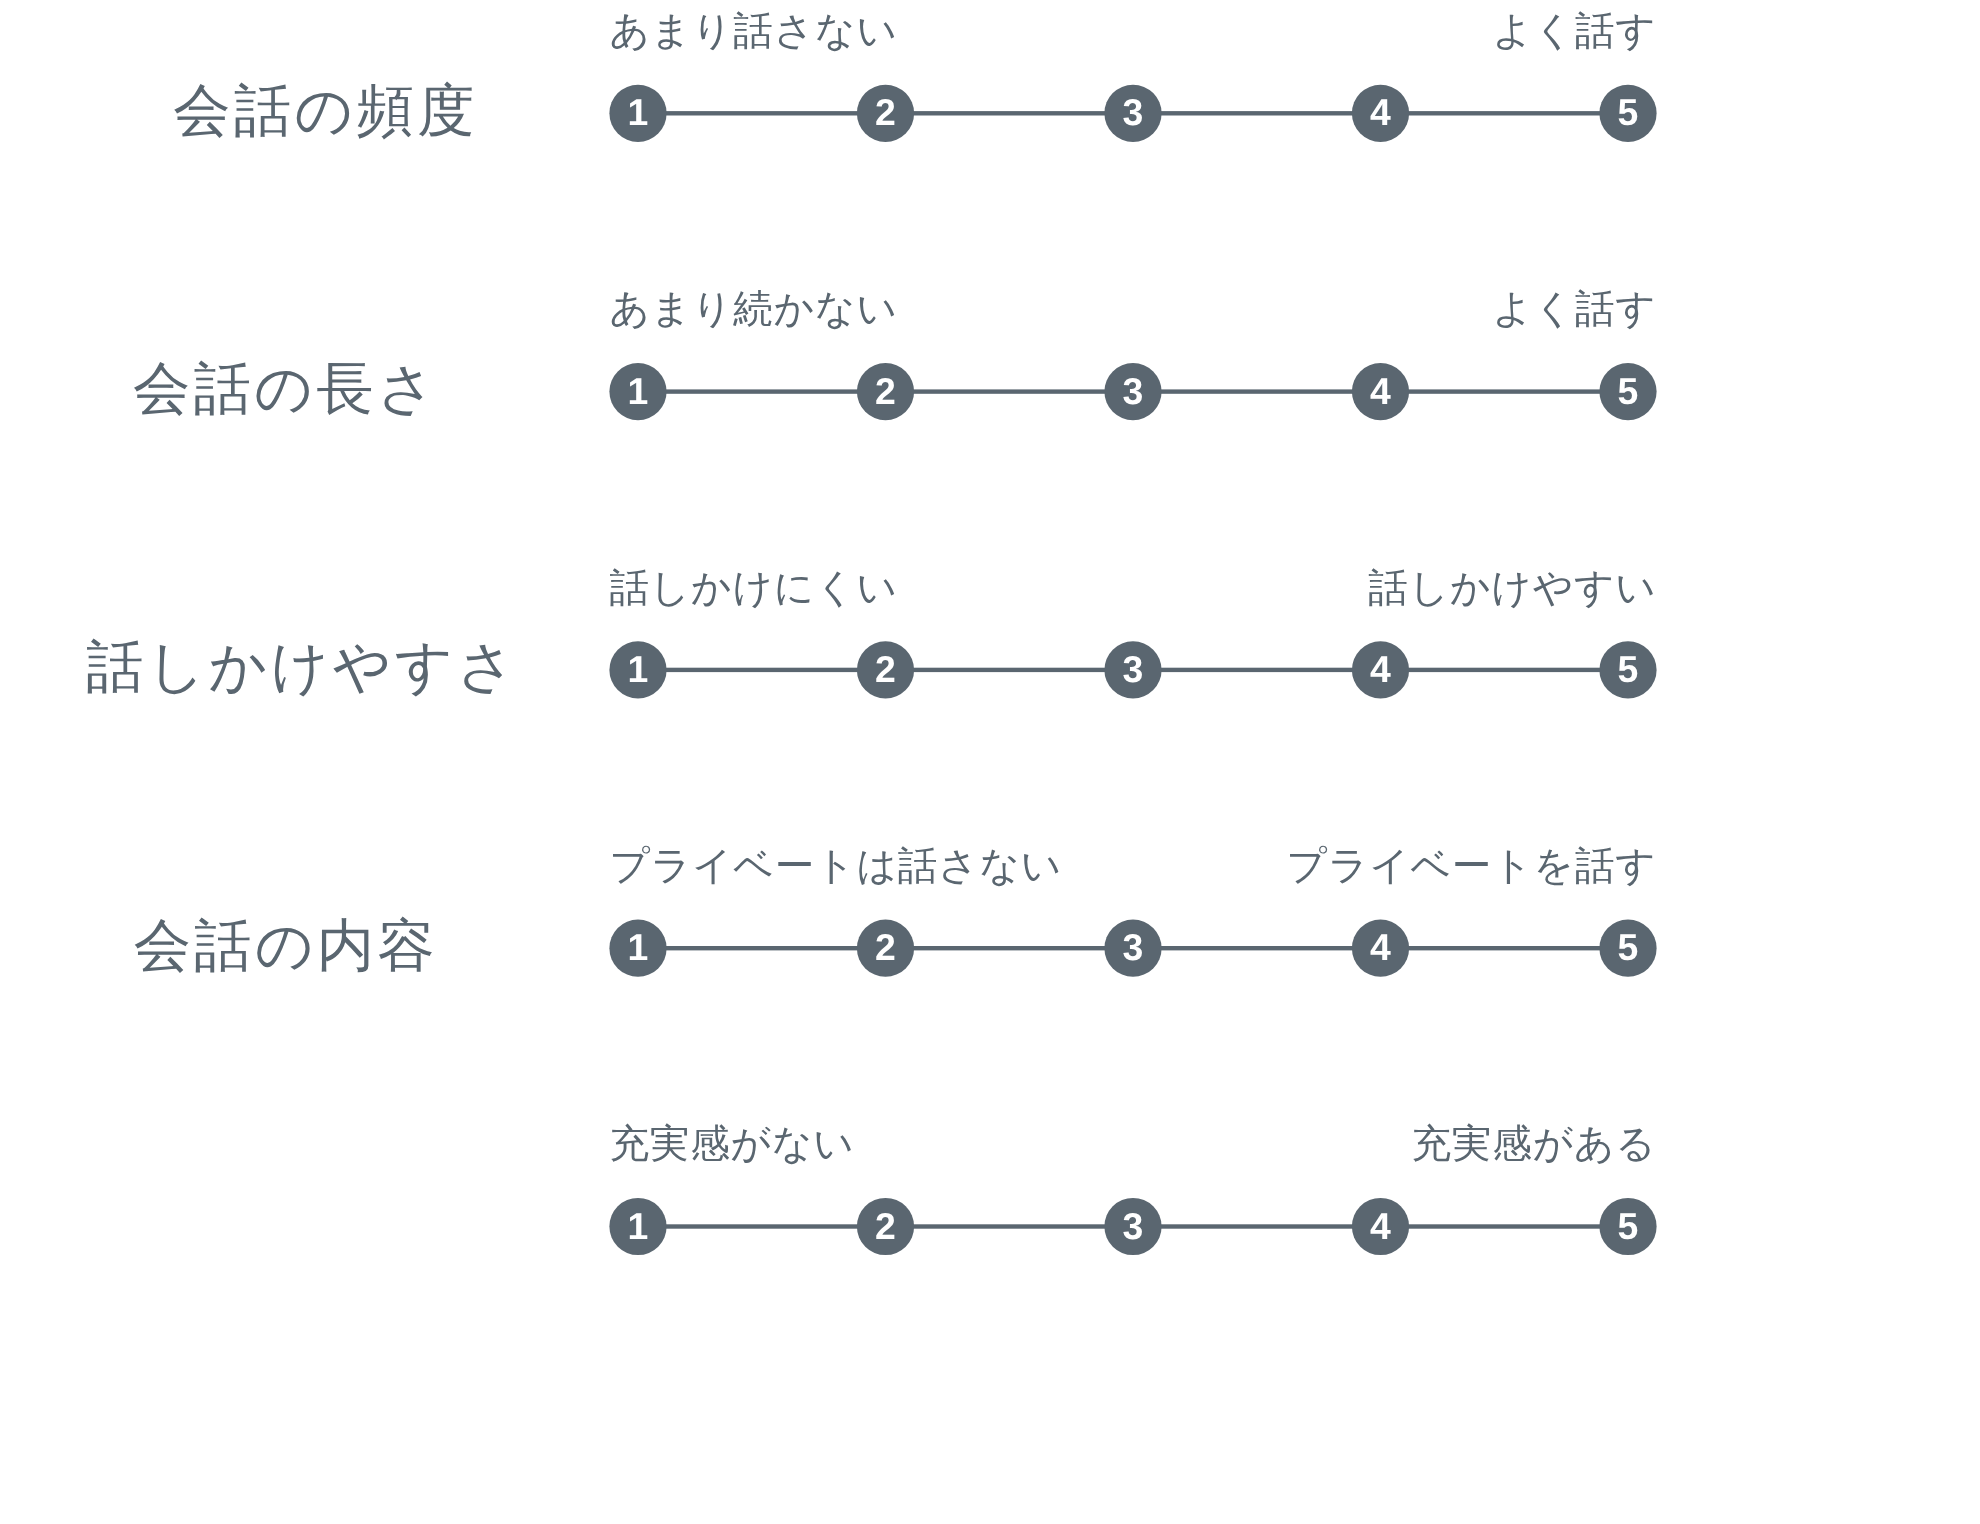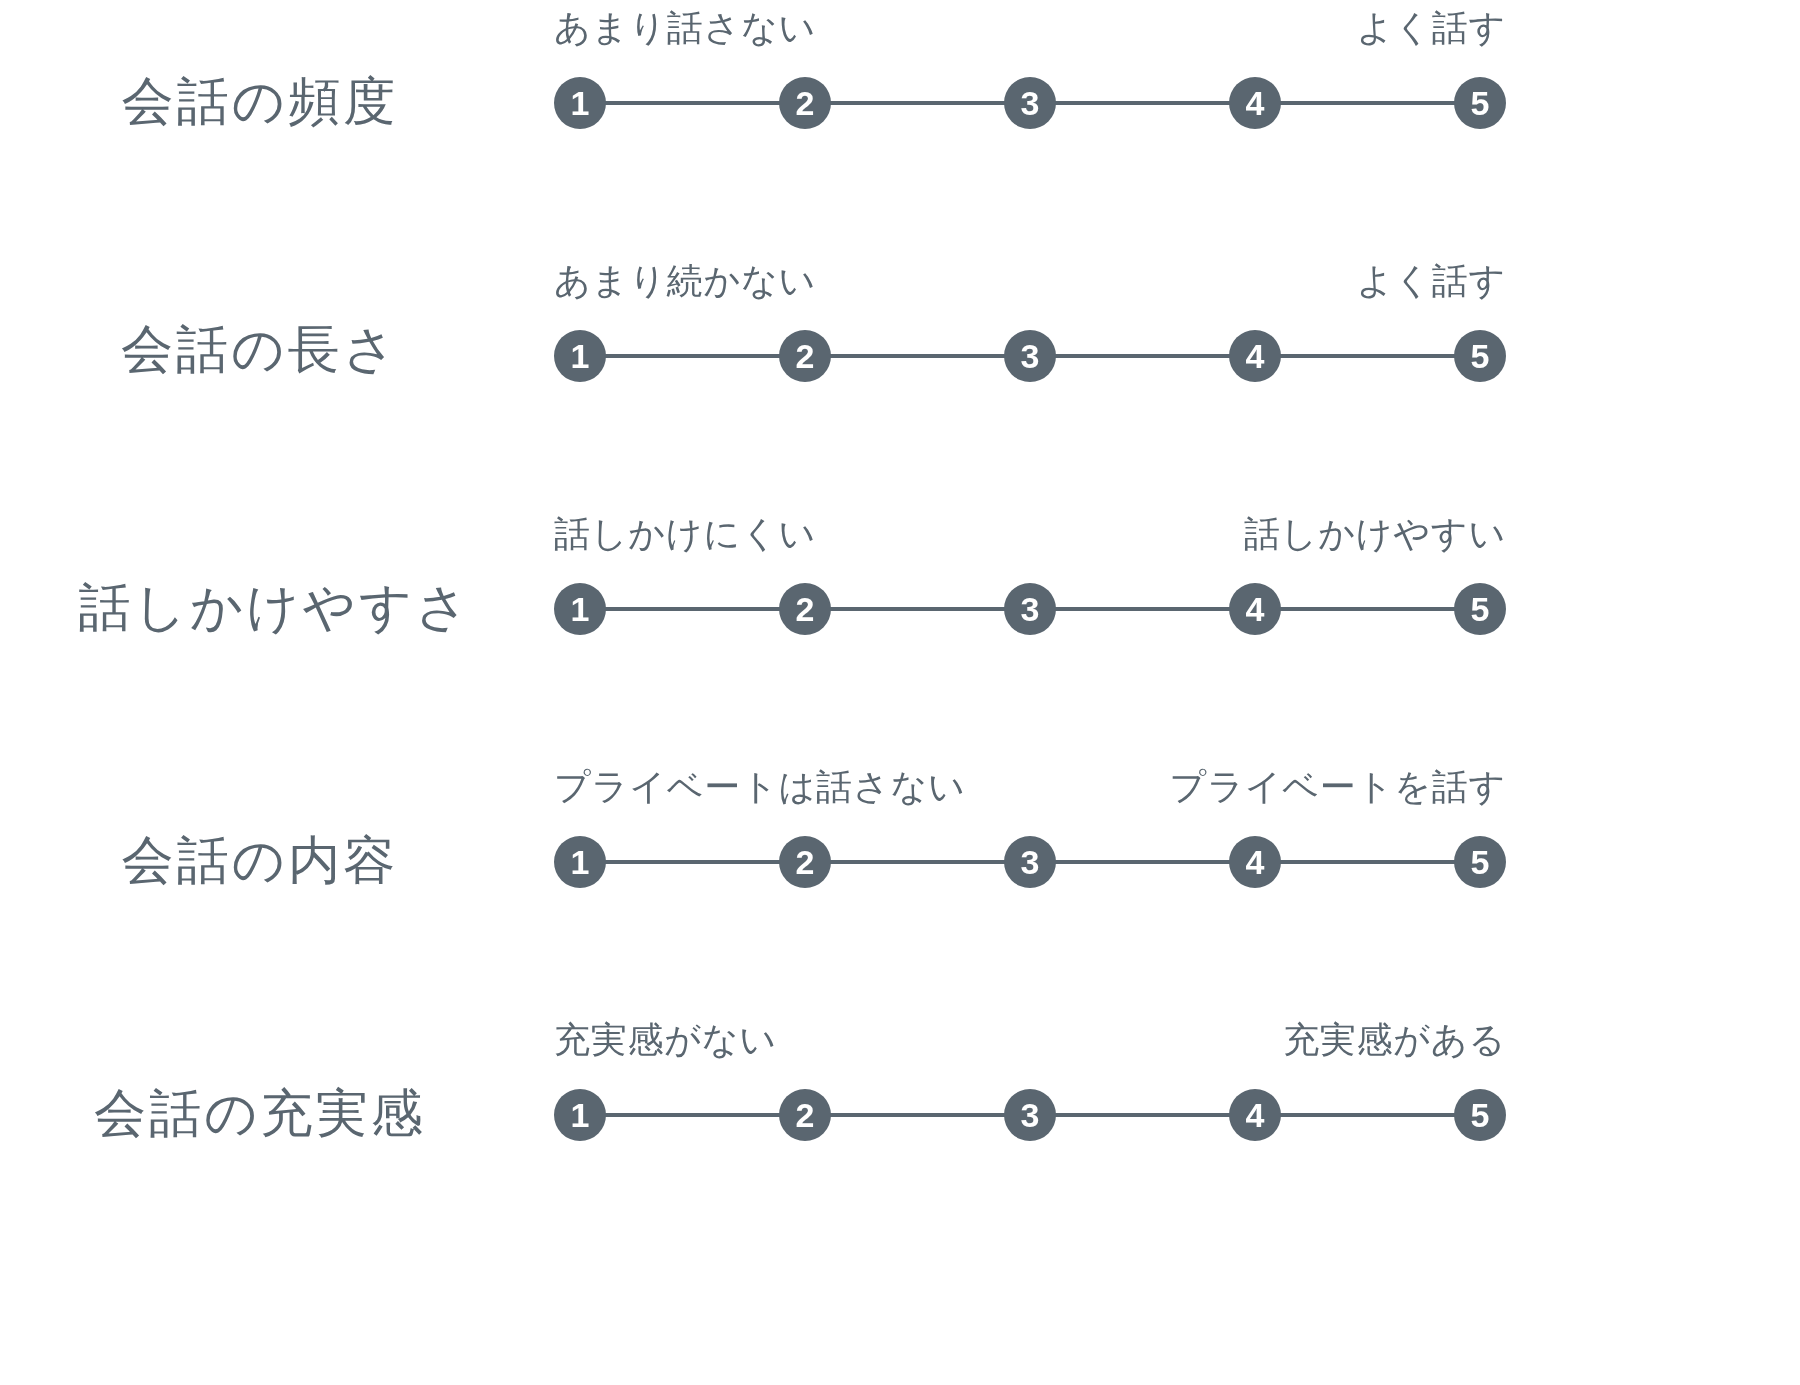--- a/index.html
+++ b/index.html
@@ -91,35 +91,35 @@
   .point.p3 { left: 450px; }
   .point.p4 { left: 675px; }
   .point.p5 { left: 900px; }
 </style>
 </head>
 <body>
 
 <div class="scale-sheet">
 
   <div class="scale-row" style="top:0px;">
-    <div class="row-label" style="top:75px;">会話の頻度</div>
+    <div class="row-label" style="top:75px;margin-left:36px;">会話の頻度</div>
     <div class="anchor anchor-low" style="left:554px; top:10px;">あまり話さない</div>
     <div class="anchor anchor-high" style="right:294px; top:10px;margin-left:28px;">よく話す</div>
     <div class="track" style="top:77px;">
       <div class="track-line"></div>
       <div class="point p1">1</div>
       <div class="point p2">2</div>
       <div class="point p3">3</div>
       <div class="point p4">4</div>
       <div class="point p5">5</div>
     </div>
   </div>
 
   <div class="scale-row">
-    <div class="row-label" style="top:75px;font-family:Liberation Mono, monospace;">会話の長さ</div>
+    <div class="row-label" style="top:75px;">会話の長さ</div>
     <div class="anchor anchor-low" style="left:554px; top:10px;">あまり続かない</div>
     <div class="anchor anchor-high" style="right:294px; top:10px;">よく話す</div>
     <div class="track" style="top:77px;">
       <div class="track-line"></div>
       <div class="point p1">1</div>
       <div class="point p2">2</div>
       <div class="point p3">3</div>
       <div class="point p4">4</div>
       <div class="point p5">5</div>
     </div>
@@ -147,21 +147,20 @@
       <div class="track-line"></div>
       <div class="point p1">1</div>
       <div class="point p2">2</div>
       <div class="point p3">3</div>
       <div class="point p4">4</div>
       <div class="point p5">5</div>
     </div>
   </div>
 
   <div class="scale-row">
-    <div class="row-label" style="top:75px;">会話の充実感</div>
     <div class="anchor anchor-low" style="left:554px; top:10px;">充実感がない</div>
     <div class="anchor anchor-high" style="right:294px; top:10px;">充実感がある</div>
     <div class="track" style="top:77px;">
       <div class="track-line"></div>
       <div class="point p1">1</div>
       <div class="point p2">2</div>
       <div class="point p3">3</div>
       <div class="point p4">4</div>
       <div class="point p5">5</div>
     </div>

